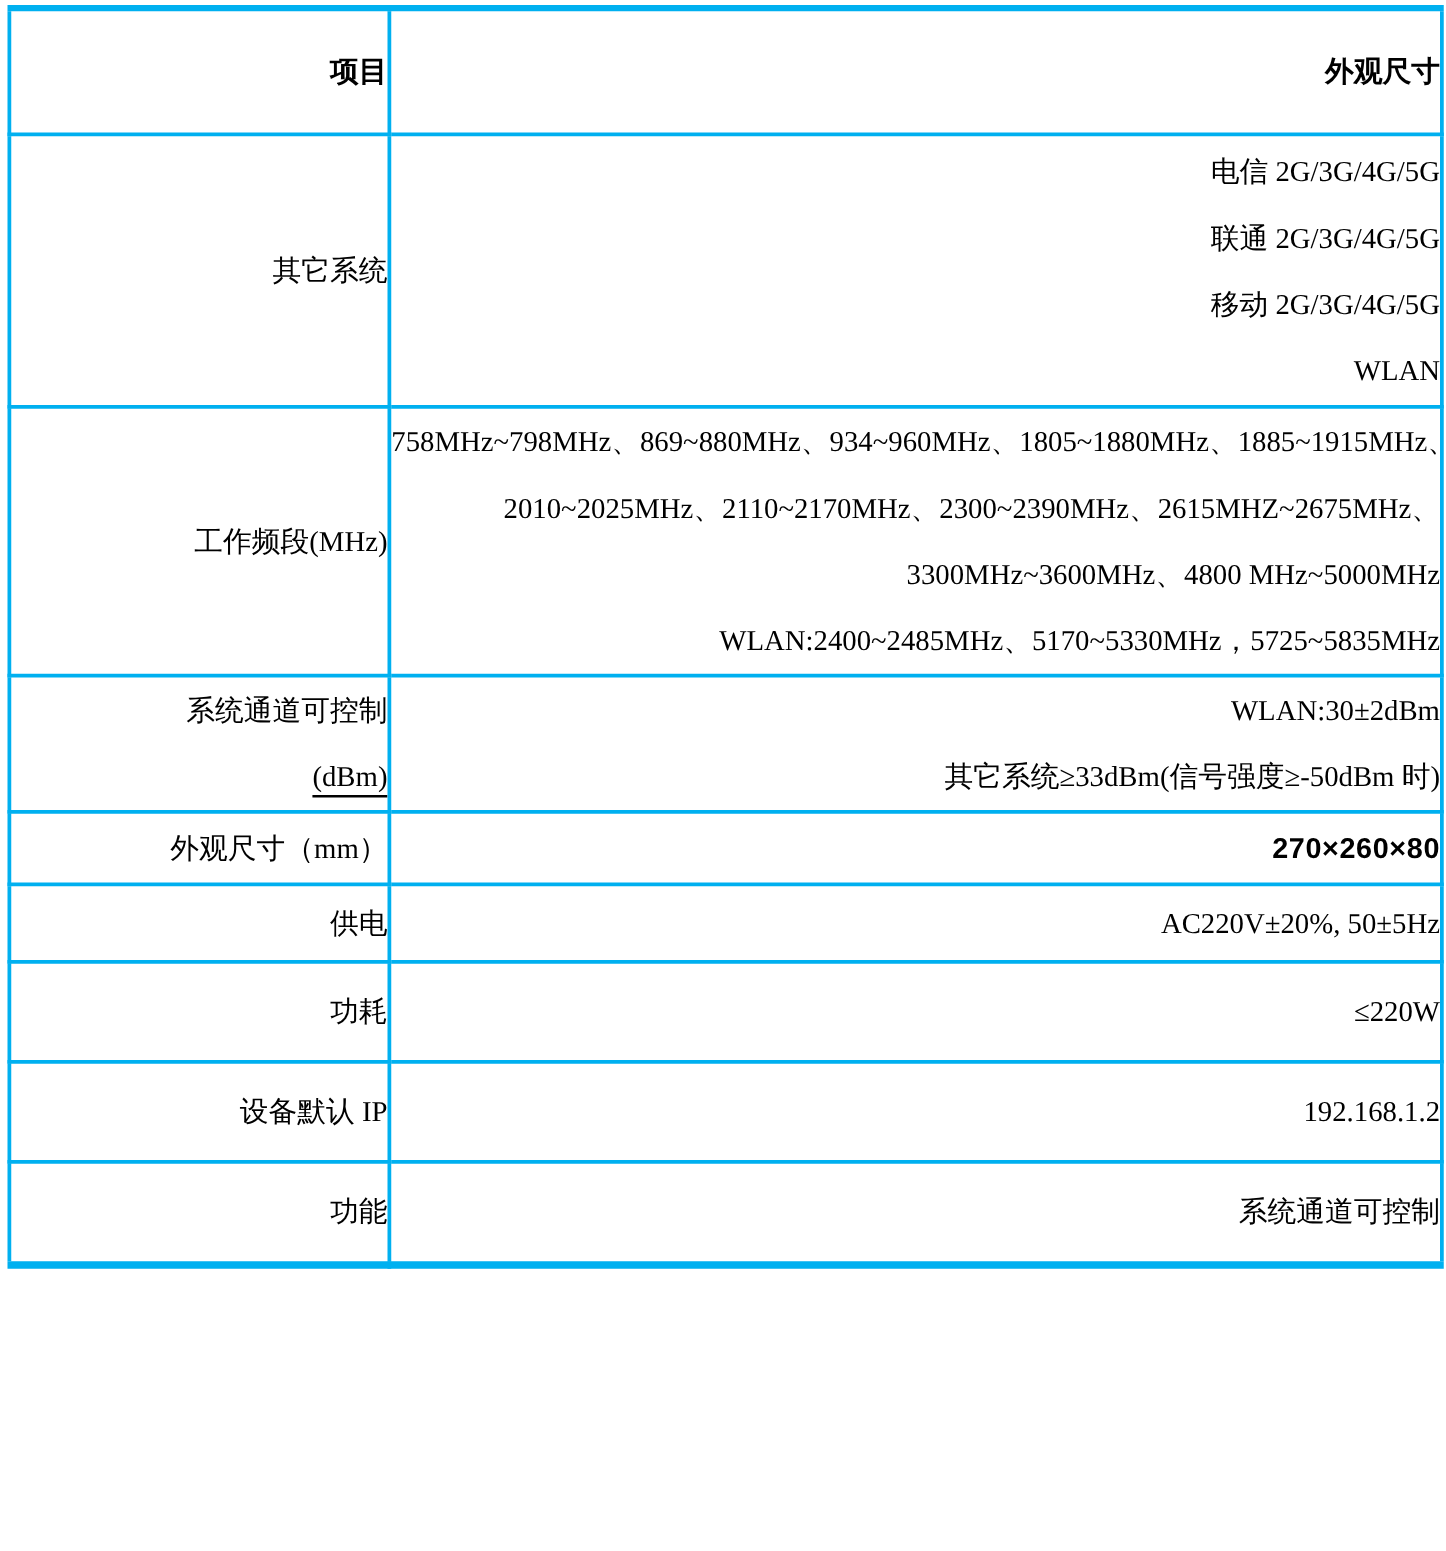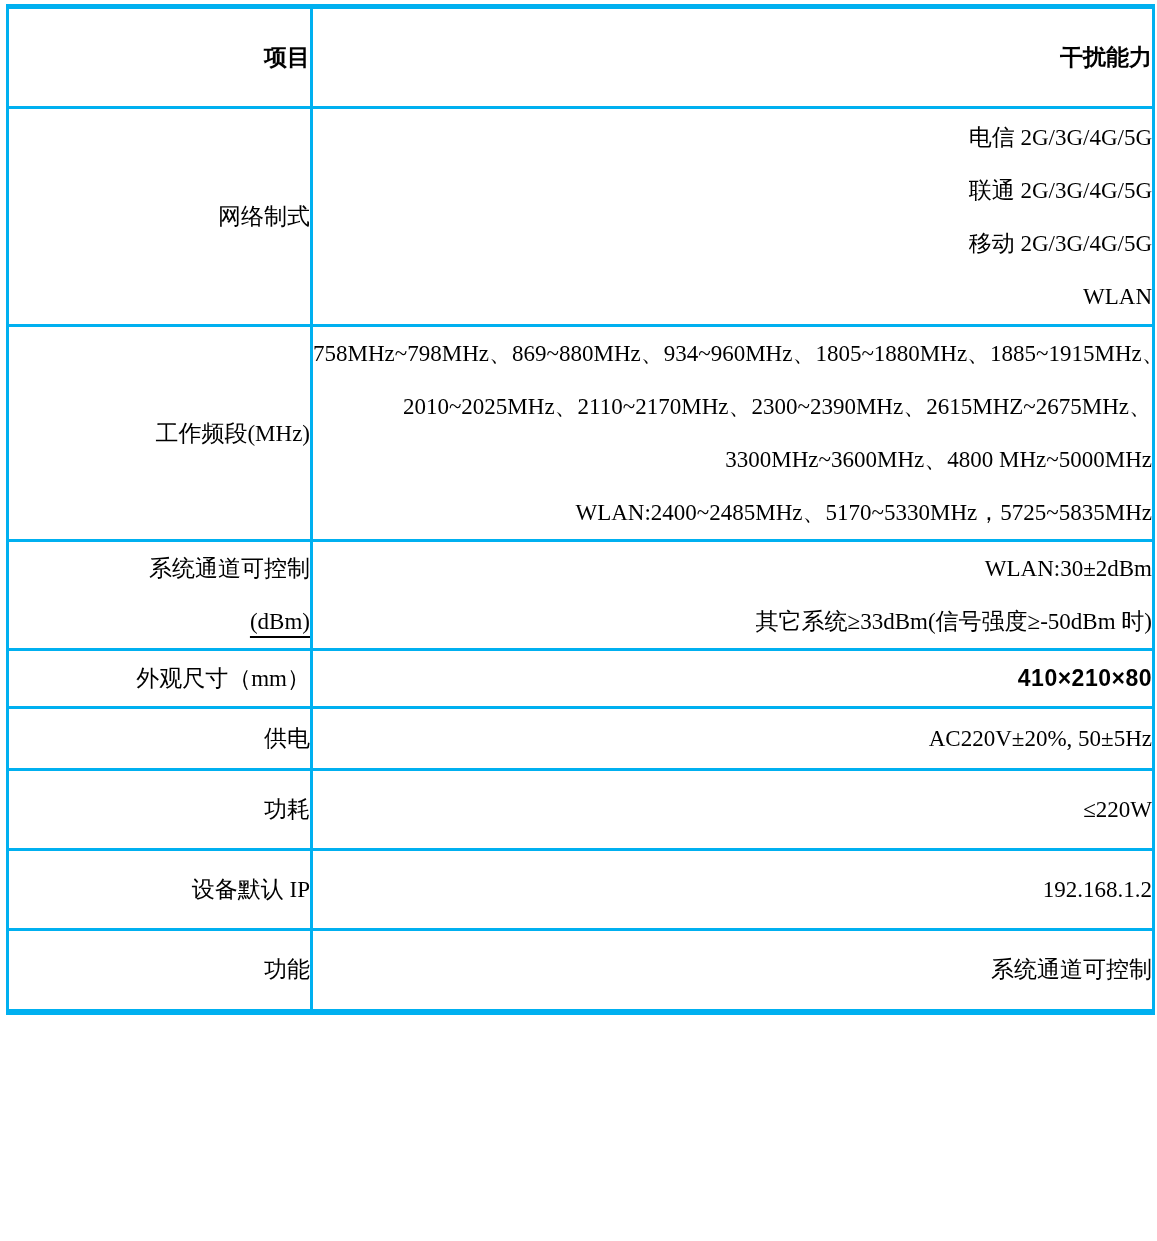--- a/index.html
+++ b/index.html
@@ -48,25 +48,25 @@
 <div class="page">
   <table class="spec">
     <colgroup>
       <col style="width:304px">
       <col style="width:842px">
     </colgroup>
 
     <tbody>
         <tr style="height:101px">
       <td class="hdr">项目</td>
-      <td class="hdr">干扰能力</td>
+      <td class="hdr">外观尺寸</td>
     </tr>
 
     <tr style="height:218px">
-      <td>网络制式</td>
+      <td>其它系统</td>
       <td class="mline">
         <div>电信 2G/3G/4G/5G</div>
         <div>联通 2G/3G/4G/5G</div>
         <div>移动 2G/3G/4G/5G</div>
         <div>WLAN</div>
       </td>
     </tr>
 
     <tr style="height:212px">
       <td>工作频段(MHz)</td>
@@ -86,21 +86,21 @@
       <td class="mline">
         <div>WLAN:30±2dBm</div>
         <div>其它系统≥33dBm(信号强度≥-50dBm 时)</div>
       </td>
     </tr>
 
 
 
     <tr style="height:58px">
       <td>外观尺寸（mm）</td>
-      <td class="dims">410×210×80</td>
+      <td class="dims">270×260×80</td>
     </tr>
 
     <tr style="height:62px">
       <td>供电</td>
       <td>AC220V±20%, 50±5Hz</td>
     </tr>
 
 
     <tr style="height:80px">
       <td>功耗</td>

